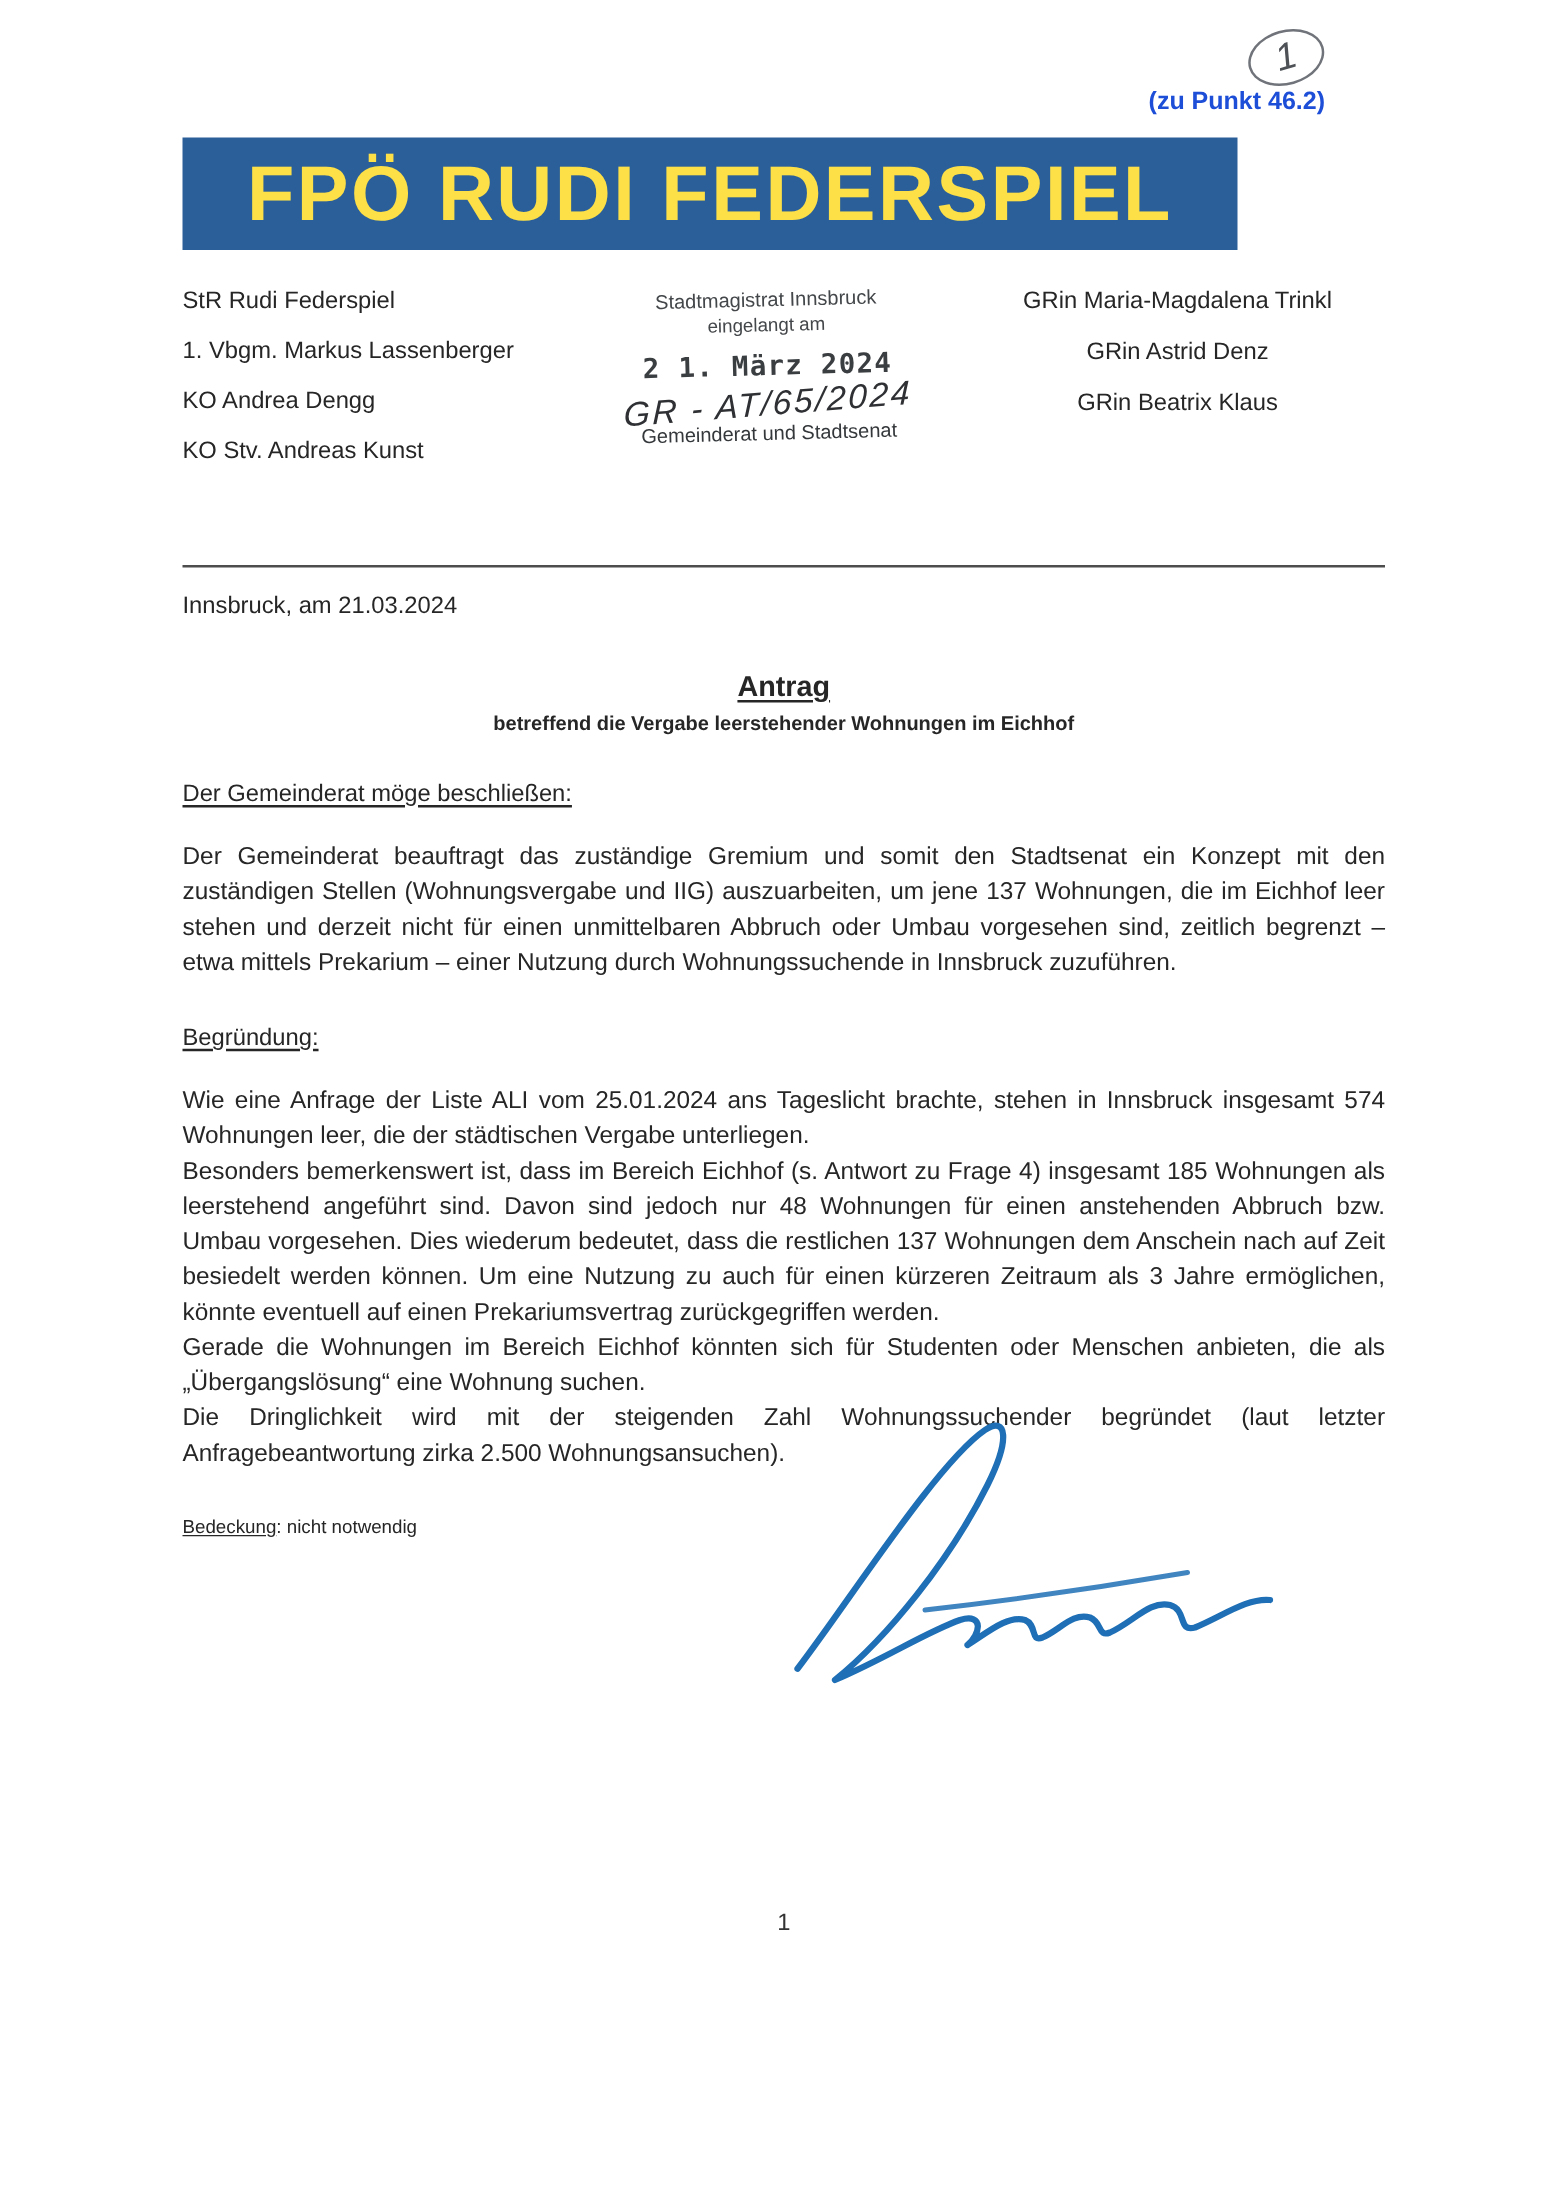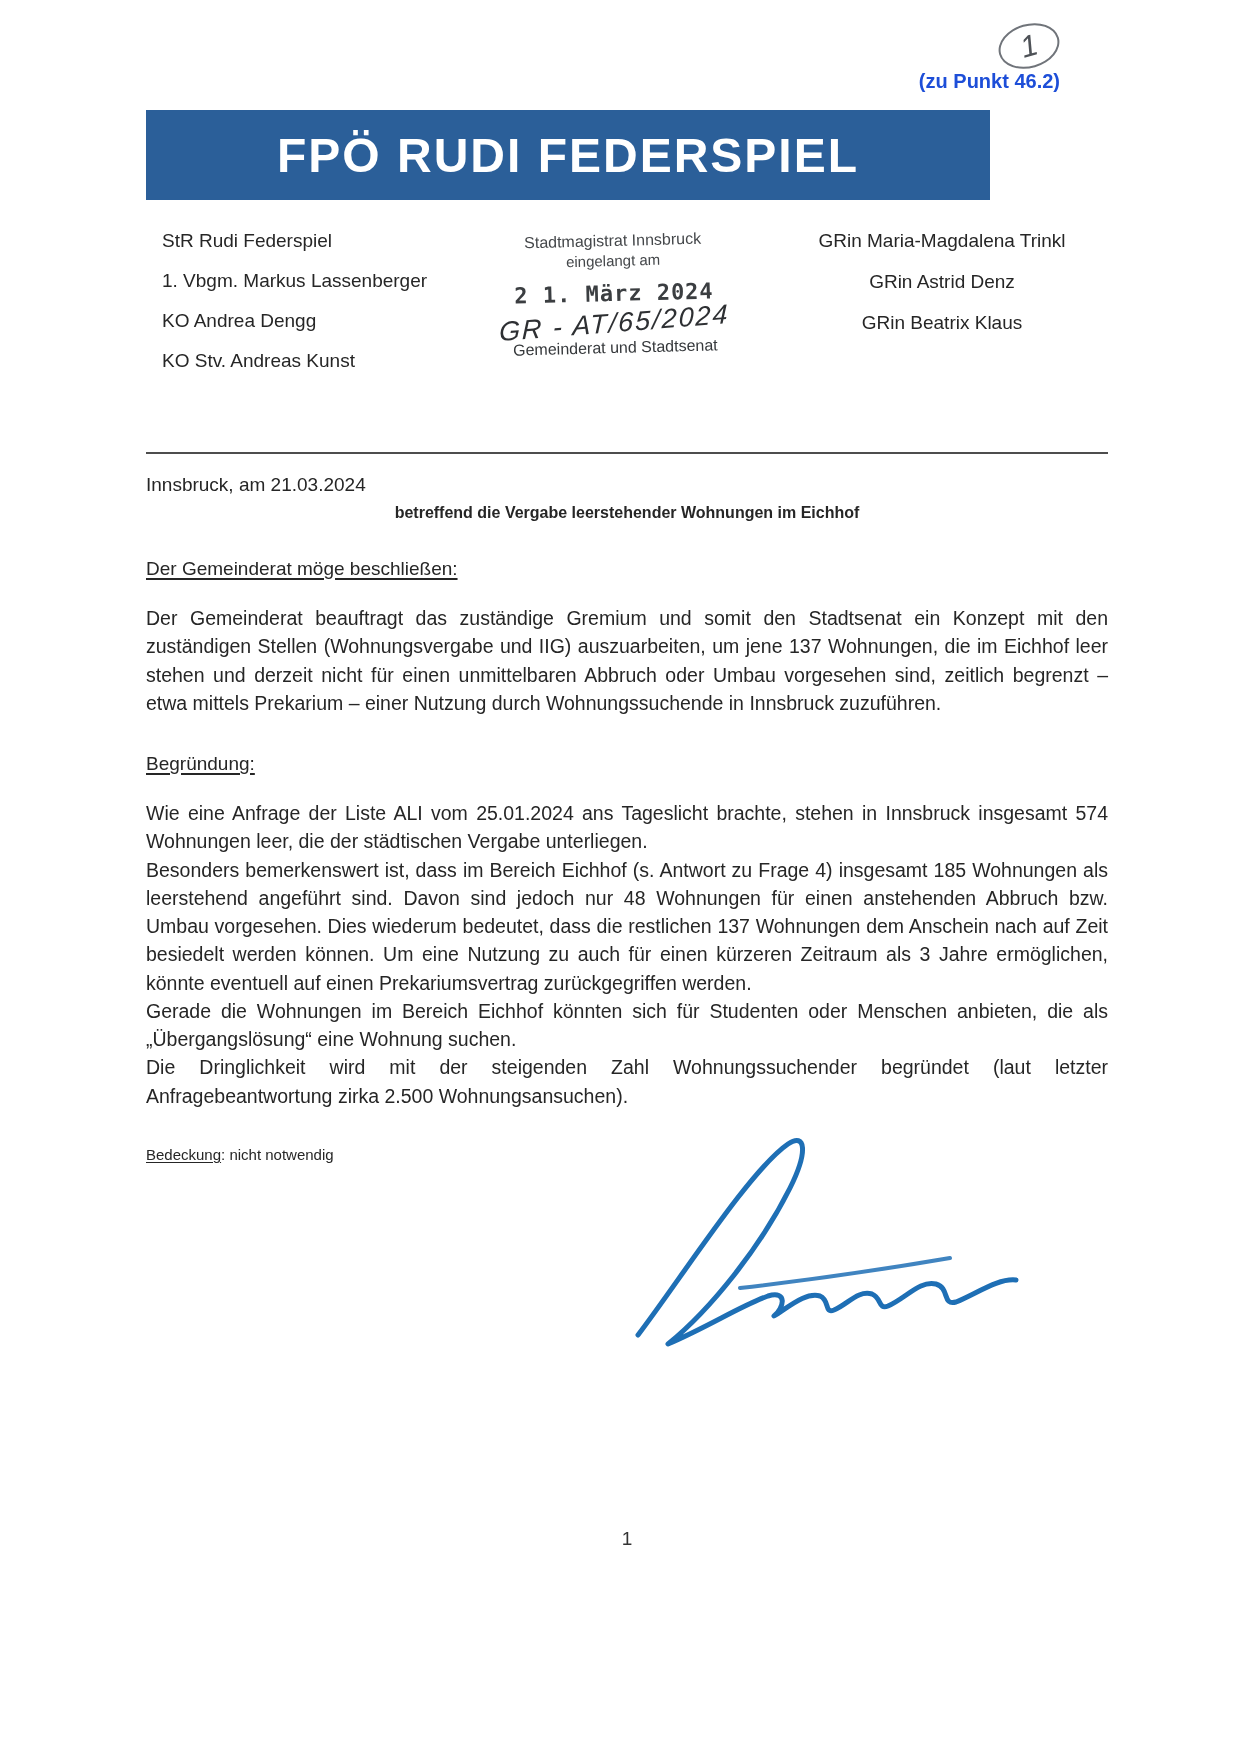--- a/index.html
+++ b/index.html
@@ -28,32 +28,32 @@
   }
 
   
   .banner {
     margin:110px 0 0 146px;
     width:844px; height:90px;
     background:#2b5f99;
     display:flex; align-items:center; justify-content:center;
   }
   .banner-text {
-    color:#ffffff; font-weight:bold; font-size:48px;
+    color:#fde047; font-weight:bold; font-size:62px;
     letter-spacing:2px; white-space:nowrap;
   }
 
   
   .signatories {
     position:relative;
     margin:26px 146px 0 146px;
     height:176px;
     font-size:19px;
   }
-  .sig-left { position:absolute; left:16px; top:4px; }
+  .sig-left { position:absolute; left:0; top:4px; }
   .sig-left .line { margin-bottom:18px; }
   .sig-right { position:absolute; right:16px; top:4px; width:300px; text-align:center; }
   .sig-right .line { margin-bottom:19px; }
 
   .stamp {
     position:absolute; left:318px; top:6px; width:300px;
     text-align:center; color:#44474a;
     transform:rotate(-1.5deg);
   }
   .stamp .s1 { font-size:16px; }
@@ -157,20 +157,21 @@
       <div class="line">GRin Maria-Magdalena Trinkl</div>
       <div class="line">GRin Astrid Denz</div>
       <div class="line">GRin Beatrix Klaus</div>
     </div>
   </div>
 
   <div class="rule"></div>
 
   <div class="dateline">Innsbruck, am 21.03.2024</div>
 
+  <div class="doc-title">Antrag</div>
   <div class="doc-subtitle">betreffend die Vergabe leerstehender Wohnungen im Eichhof</div>
 
   <div class="section-heading">Der Gemeinderat möge beschließen:</div>
   <p class="body-par">Der Gemeinderat beauftragt das zuständige Gremium und somit den Stadtsenat ein Konzept mit den zuständigen Stellen (Wohnungsvergabe und IIG) auszuarbeiten, um jene 137 Wohnungen, die im Eichhof leer stehen und derzeit nicht für einen unmittelbaren Abbruch oder Umbau vorgesehen sind, zeitlich begrenzt – etwa mittels Prekarium – einer Nutzung durch Wohnungssuchende in Innsbruck zuzuführen.</p>
 
   <div class="section-heading">Begründung:</div>
   <div class="body-block">
     <p>Wie eine Anfrage der Liste ALI vom 25.01.2024 ans Tageslicht brachte, stehen in Innsbruck insgesamt 574 Wohnungen leer, die der städtischen Vergabe unterliegen.</p>
     <p>Besonders bemerkenswert ist, dass im Bereich Eichhof (s. Antwort zu Frage 4) insgesamt 185 Wohnungen als leerstehend angeführt sind. Davon sind jedoch nur 48 Wohnungen für einen anstehenden Abbruch bzw. Umbau vorgesehen. Dies wiederum bedeutet, dass die restlichen 137 Wohnungen dem Anschein nach auf Zeit besiedelt werden können. Um eine Nutzung zu auch für einen kürzeren Zeitraum als 3 Jahre ermöglichen, könnte eventuell auf einen Prekariumsvertrag zurückgegriffen werden.</p>
     <p>Gerade die Wohnungen im Bereich Eichhof könnten sich für Studenten oder Menschen anbieten, die als „Übergangslösung“ eine Wohnung suchen.</p>

